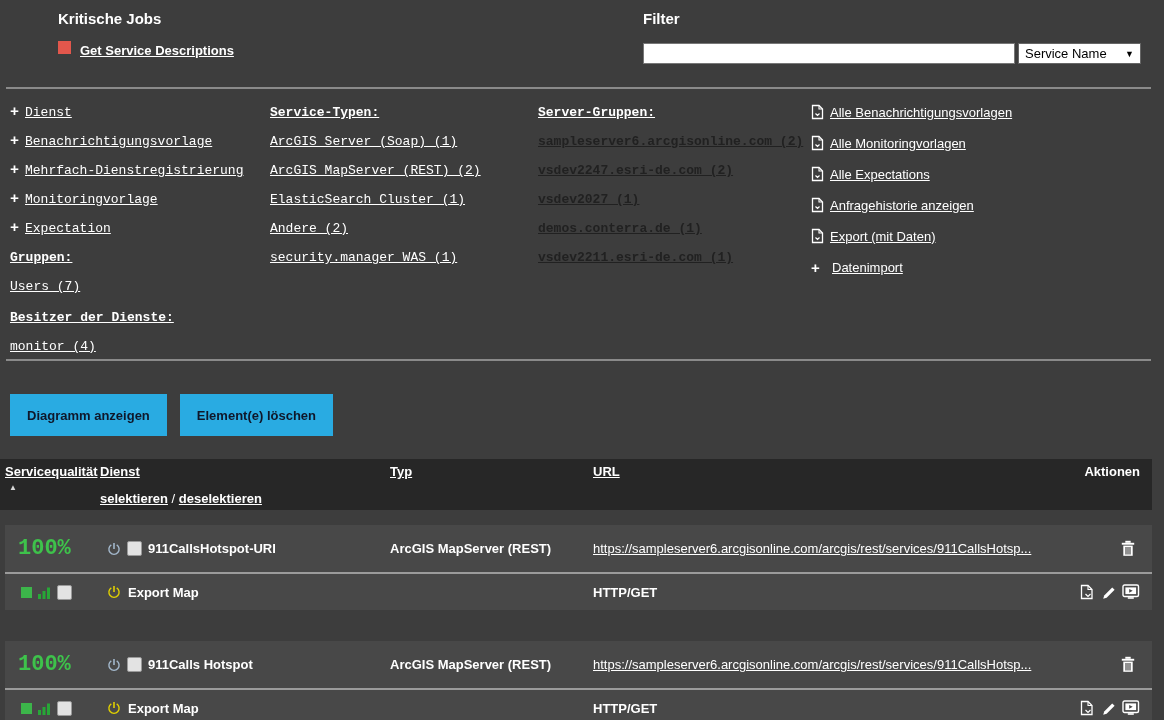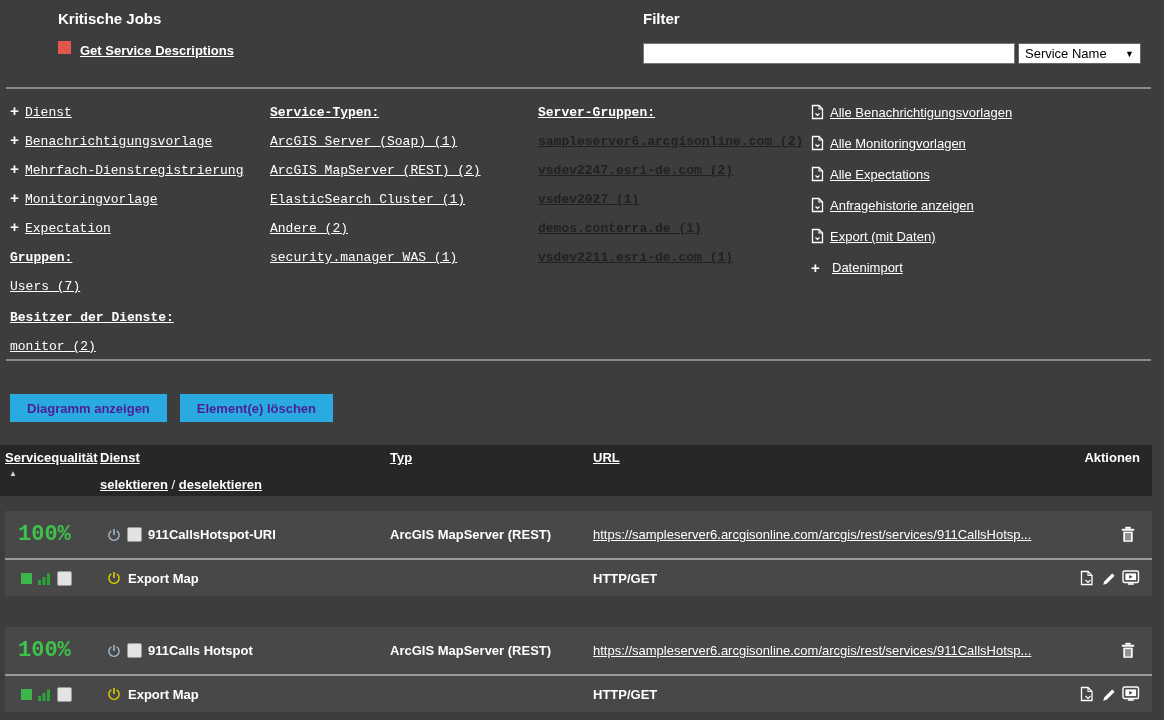--- a/index.html
+++ b/index.html
@@ -39,22 +39,22 @@
   .plus { font-weight:bold; font-size:15px; margin-right:4px; display:inline-block; width:11px; }
   .col-header { font-weight:bold; text-decoration:underline; }
   .mt-extra1 { margin-top:8px; }
   .mt-extra2 { margin-top:14px; }
   .doc-item { margin-bottom:15px; display:flex; align-items:center; gap:6px; white-space:nowrap;padding-left:16px; }
   .icon-svg { display:inline-block; vertical-align:middle; flex:0 0 auto; }
 
   
   .toolbar { margin:33px 0 0 10px; display:flex; gap:13px; }
   .btn {
-    background:#29abe2; color:#4c1d95; font-weight:bold; font-size:13px;
-    border:none; height:28px; padding:0 17px; cursor:pointer;
+    background:#29abe2; color:#0f172a; font-weight:bold; font-size:13px;
+    border:none; height:42px; padding:0 17px; cursor:pointer;
     font-family:"Liberation Sans", sans-serif;
   }
 
   
   .tbl-header {
     margin-top:23px; background:#272727; width:1152px; min-height:37px;
     display:grid; grid-template-columns:90px 295px 198px 484px auto;
     padding:5px 0 4px 5px; align-items:start;
   }
   .tbl-header a { font-weight:bold; }
@@ -121,21 +121,21 @@
 
   <div>
     <div class="item"><span class="plus">+</span><a>Dienst</a></div>
     <div class="item"><span class="plus">+</span><a>Benachrichtigungsvorlage</a></div>
     <div class="item"><span class="plus">+</span><a>Mehrfach-Dienstregistrierung</a></div>
     <div class="item"><span class="plus">+</span><a>Monitoringvorlage</a></div>
     <div class="item"><span class="plus">+</span><a>Expectation</a></div>
     <div class="item col-header mt-extra1">Gruppen:</div>
     <div class="item"><a>Users (7)</a></div>
     <div class="item col-header mt-extra2">Besitzer der Dienste:</div>
-    <div class="item"><a>monitor (2)</a></div>
+    <div class="item"><a>monitor (4)</a></div>
   </div>
 
   <div>
     <div class="item col-header">Service-Typen:</div>
     <div class="item"><a>ArcGIS Server (Soap) (1)</a></div>
     <div class="item"><a>ArcGIS MapServer (REST) (2)</a></div>
     <div class="item"><a>ElasticSearch Cluster (1)</a></div>
     <div class="item"><a>Andere (2)</a></div>
     <div class="item"><a>security.manager WAS (1)</a></div>
   </div>

